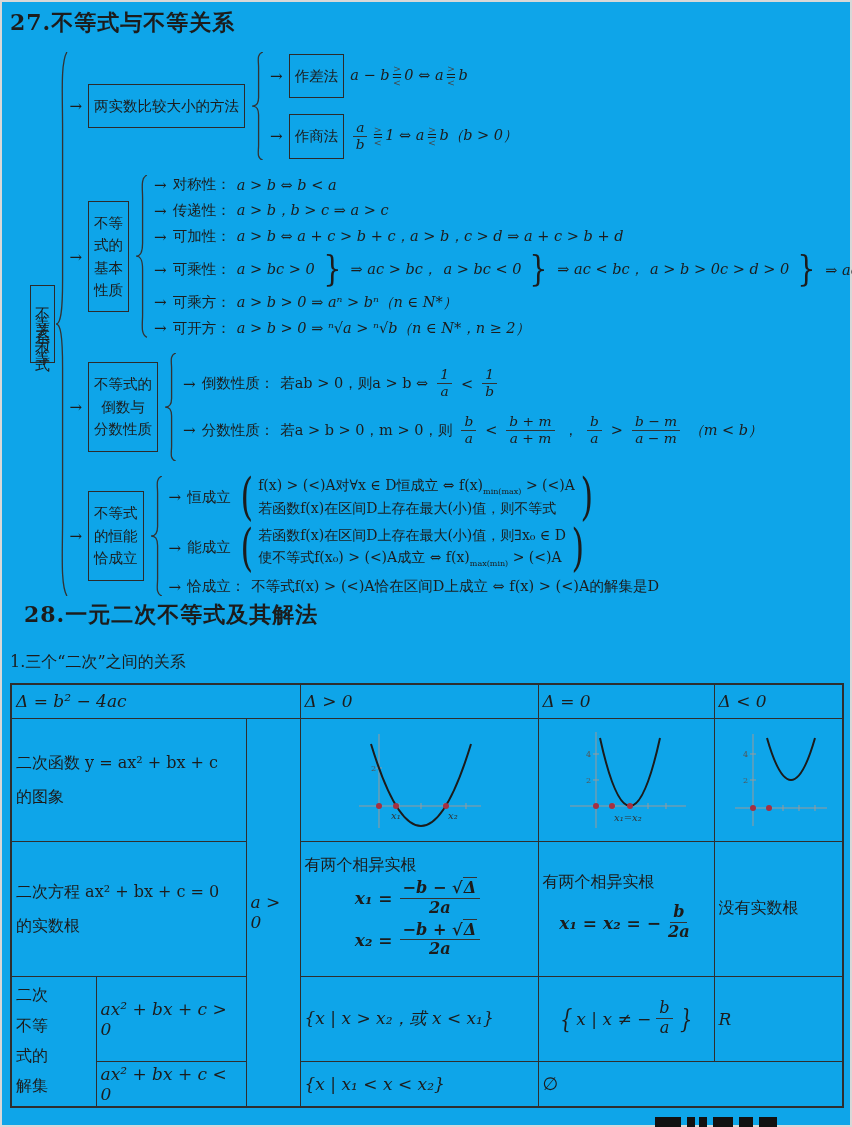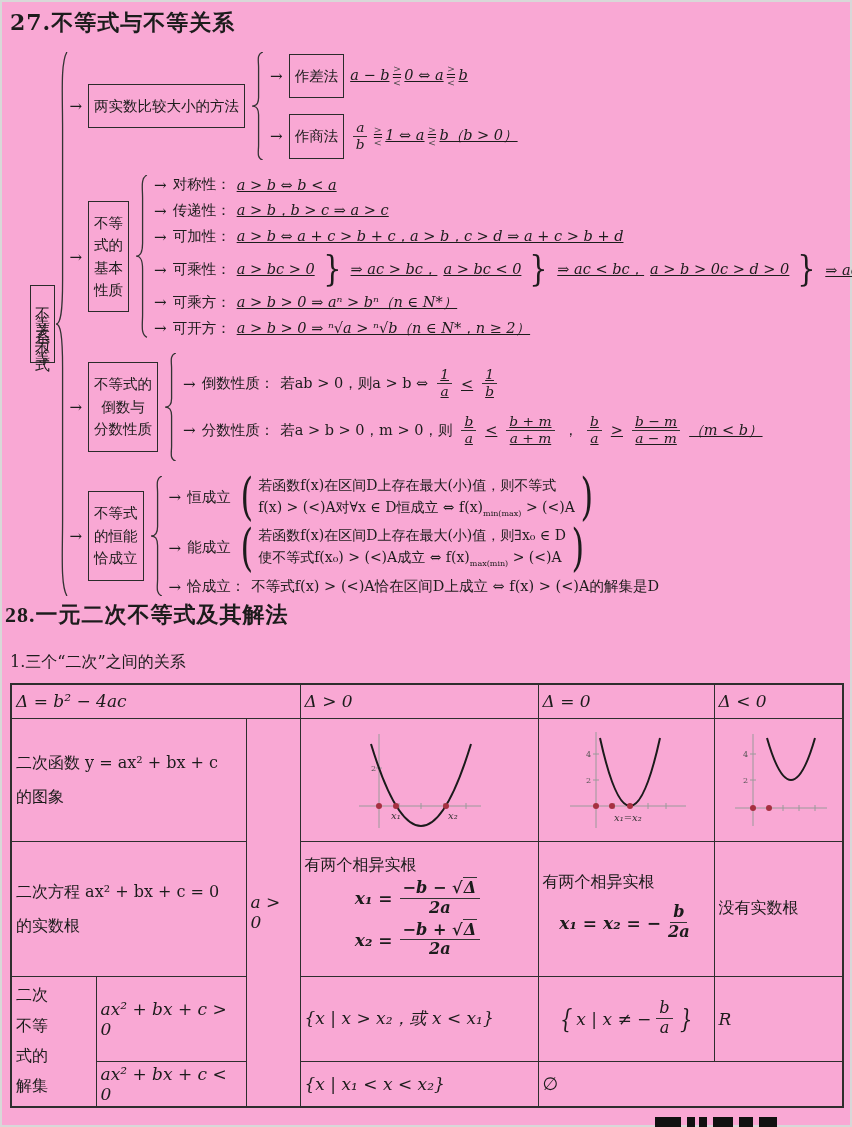--- a/index.html
+++ b/index.html
@@ -1,22 +1,22 @@
 <!DOCTYPE html>
 <html><head>
 <meta charset="utf-8">
 <style>
   html,body{margin:0;padding:0;background:#fff;}
-  #page{position:relative;width:852px;height:1127px;background:#f9a8d4;overflow:hidden;
+  #page{position:relative;width:852px;height:1127px;background:#0ea5e9;overflow:hidden;
         box-shadow:inset 0 0 0 2px #d8d8d8;
         font-family:"DejaVu Serif","Liberation Serif",serif;color:#1c1c1c;}
-  .m{font-style:italic;font-family:"DejaVu Serif","Liberation Serif",serif;text-decoration:underline;}
+  .m{font-style:italic;font-family:"DejaVu Serif","Liberation Serif",serif;}
   .h1{font-weight:bold;font-size:22px;letter-spacing:1px;}
   #t27{position:absolute;left:10px;top:8px;}
-  #t28{position:absolute;left:5px;top:600px;font-family:Liberation Serif, serif;}
+  #t28{position:absolute;left:24px;top:600px;}
   #sub28{position:absolute;left:10px;top:652px;font-size:16px;}
 
   
   #map{position:absolute;left:30px;top:52px;display:flex;align-items:center;}
   .vbox{border:1.4px solid #2b2b2b;padding:10px 3px;writing-mode:vertical-rl;text-orientation:upright;
         letter-spacing:7px;font-size:15px;line-height:1.1;}
   svg.brace{width:13px;align-self:stretch;flex:0 0 13px;}
   .branches{display:flex;flex-direction:column;gap:15px;margin-left:2px;}
   .branch{display:flex;align-items:center;gap:6px;}
   .arrow{font-size:15px;flex:0 0 auto;}
@@ -240,22 +240,22 @@
       <svg class="brace" viewBox="0 0 12 100" preserveAspectRatio="none">
         <path d="M11 0 C5 2 7 8 7 14 L7 42 C7 48 5 50 1 50 C5 50 7 52 7 58 L7 86 C7 92 5 98 11 100" fill="none" stroke="#333" stroke-width="1.3" vector-effect="non-scaling-stroke"></path>
       </svg>
       <div class="bcol b4col">
         <div class="brow">
           <span class="arrow">→</span>
           <span>恒成立</span>
           <span class="pgroup">
             <span class="lp">(</span>
             <span class="plines">
+              <span><span>f(x) &gt; (&lt;)A对∀x ∈ D恒成立 ⇔ f(x)</span><sub class="tiny">min(max)</sub><span> &gt; (&lt;)A</span></span>
               <span>若函数f(x)在区间D上存在最大(小)值，则不等式</span>
-              <span><span>f(x) &gt; (&lt;)A对∀x ∈ D恒成立 ⇔ f(x)</span><sub class="tiny">min(max)</sub><span> &gt; (&lt;)A</span></span>
             </span>
             <span class="rp">)</span>
           </span>
         </div>
         <div class="brow">
           <span class="arrow">→</span>
           <span>能成立</span>
           <span class="pgroup">
             <span class="lp">(</span>
             <span class="plines">

